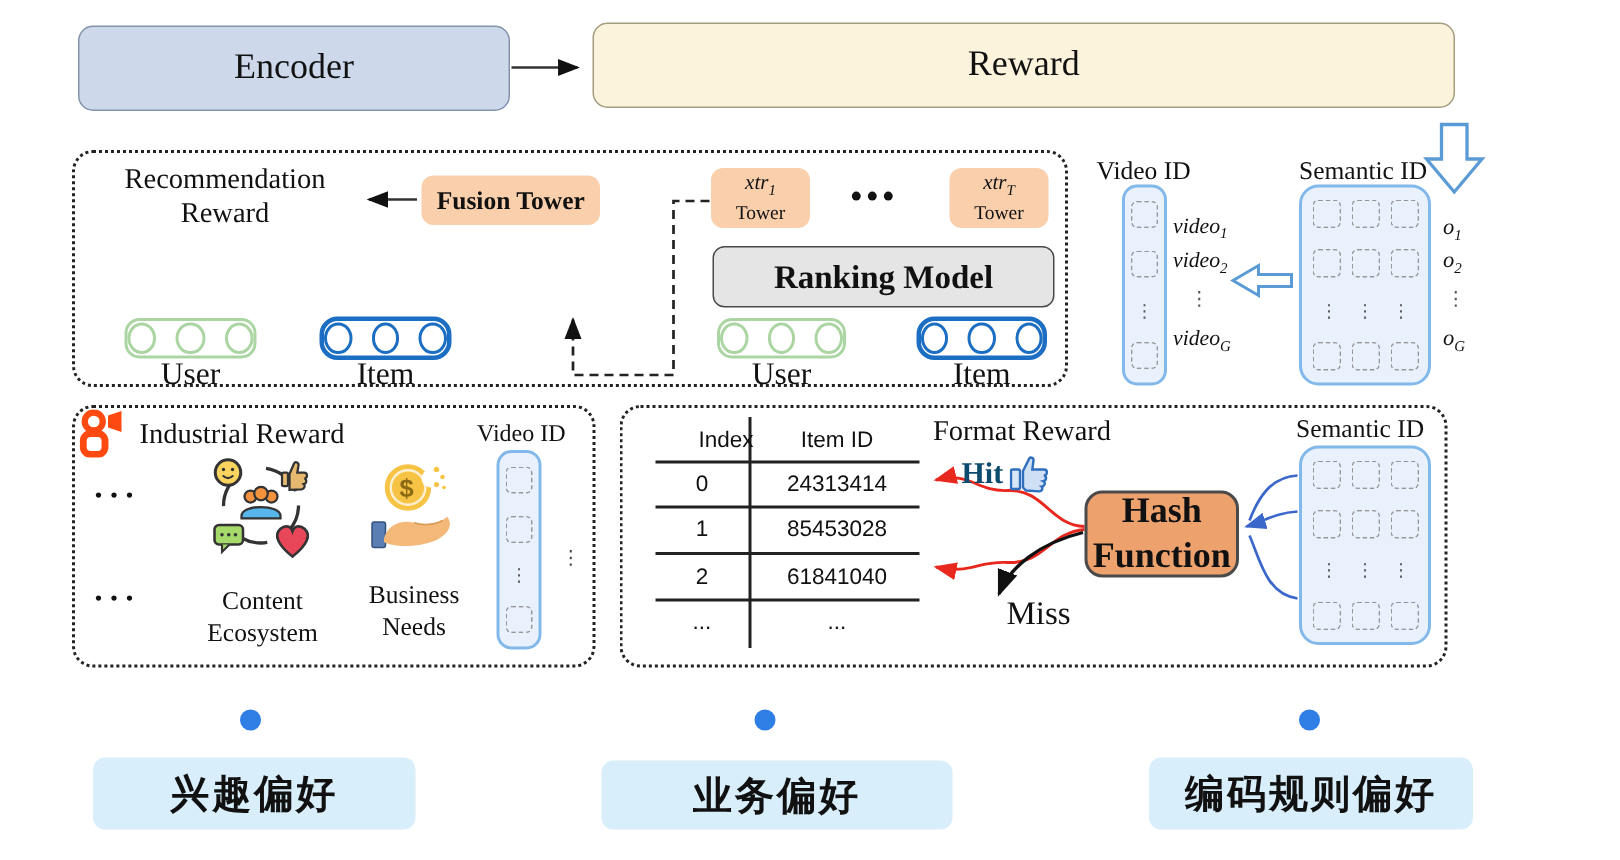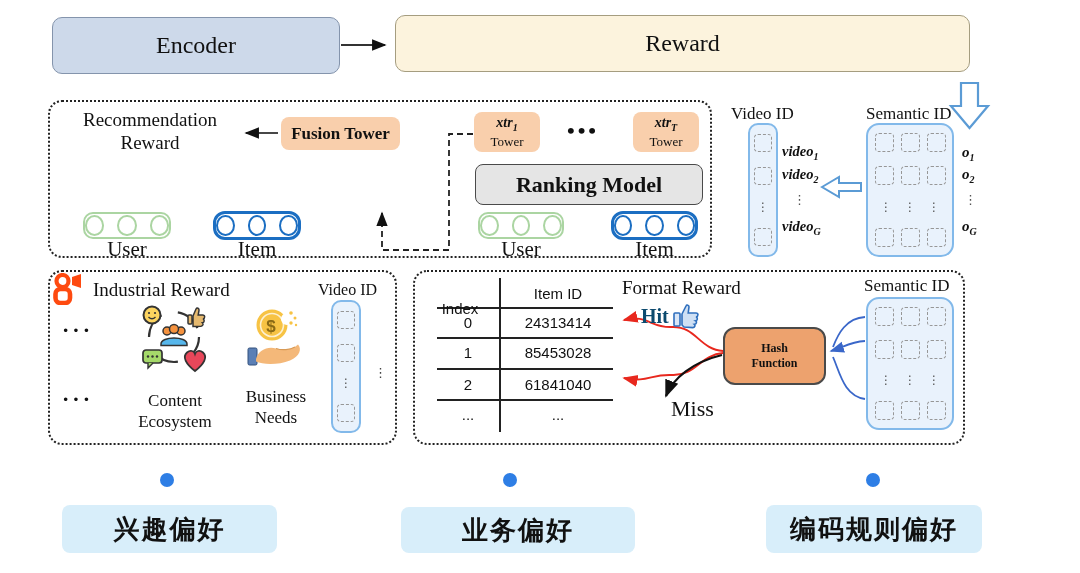--- a/index.html
+++ b/index.html
@@ -26,21 +26,21 @@
                 border-radius:8px;font-size:17px;font-weight:bold;}
   .model-box{background:#eeab77;border:1.5px solid #4a4a4a;border-radius:8px;
              font-size:22px;font-weight:bold;}
   .fusion-model{left:80px;top:164px;width:342px;height:39px;}
   .ranking-model{left:475px;top:164px;width:228px;height:41px;background:#e5e5e5;}
   .tower{width:66px;height:40px;background:#f9cfac;border-radius:8px;font-size:13px;
          line-height:1.25;flex-direction:column;}
   #tower1{left:474px;top:112px;}
   #towerT{left:633px;top:112px;}
   .tower-dots{left:561px;top:118px;width:44px;font-size:22px;font-weight:bold;letter-spacing:3px;}
-  .mathit{font-style:italic;font-weight:bold;text-align:center;}
+  .mathit{font-style:italic;font-weight:normal;text-align:center;}
   .tower .mathit{font-size:14px;}
 
   
   .chip{display:flex;gap:13px;align-items:center;justify-content:center;background:#fff;}
   .chip .cdot{width:17px;height:17px;border-radius:50%;background:#fff;}
   .chip.green{border:2px solid #abd5a2;border-radius:10px;}
   .chip.green .cdot{border:2px solid #abd5a2;}
   .chip.blue{border:3px solid #1b6ec2;border-radius:12px;}
   .chip.blue .cdot{border:2.6px solid #1b6ec2;}
   .chip-label{font-size:21px;}
@@ -67,21 +67,21 @@
   .icon-caption{font-size:17px;line-height:1.25;}
   .vdots-side{font-size:13px;color:#444;font-family:"DejaVu Sans",sans-serif;}
 
   
   .tline{background:#222;}
   .tcell{font-family:"Liberation Sans",sans-serif;font-size:15px;}
   .thead{font-weight:normal;}
   .hit{color:#0c4a6e;font-weight:bold;font-size:20px;}
   .miss{font-size:22px;}
   .hash-box{left:723px;top:327px;width:103px;height:58px;background:#eda26e;
-            border:2px solid #4a4a4a;border-radius:12px;font-size:12px;font-weight:bold;
+            border:2px solid #4a4a4a;border-radius:12px;font-size:24px;font-weight:bold;
             line-height:1.25;flex-direction:column;text-align:right;}
 
   
   .cn-label{background:#d8eefa;border-radius:8px;font-family:"DejaVu Sans",sans-serif;
             font-weight:bold;font-size:26px;letter-spacing:2px;}
 
   svg.overlay{position:absolute;left:0;top:0;pointer-events:none;}
 </style>
 </head>
 <body>
@@ -299,21 +299,21 @@
   <div class="abs vdots-side" style="left:374px;top:365px;">⋮</div>
 
   <div class="abs dashed-box" id="format-box"></div>
 
   <div class="abs tline" style="left:499px;top:278px;width:2px;height:154px;"></div>
   <div class="abs tline" style="left:437px;top:307px;width:176px;height:2px;"></div>
   <div class="abs tline" style="left:437px;top:337px;width:176px;height:2px;"></div>
   <div class="abs tline" style="left:437px;top:368px;width:176px;height:2px;"></div>
   <div class="abs tline" style="left:437px;top:399px;width:176px;height:2px;"></div>
 
-  <div class="abs ctr tcell thead" style="left:429px;top:285px;width:62px;margin-top:15px;">Index</div>
+  <div class="abs ctr tcell thead" style="left:453px;top:285px;width:62px;">Index</div>
   <div class="abs ctr tcell thead" style="left:505px;top:285px;width:106px;">Item ID</div>
   <div class="abs ctr tcell" style="left:437px;top:314px;width:62px;">0</div>
   <div class="abs ctr tcell" style="left:505px;top:314px;width:106px;">24313414</div>
   <div class="abs ctr tcell" style="left:437px;top:344px;width:62px;">1</div>
   <div class="abs ctr tcell" style="left:505px;top:344px;width:106px;">85453028</div>
   <div class="abs ctr tcell" style="left:437px;top:376px;width:62px;">2</div>
   <div class="abs ctr tcell" style="left:505px;top:376px;width:106px;">61841040</div>
   <div class="abs ctr tcell" style="left:437px;top:406px;width:62px;">...</div>
   <div class="abs ctr tcell" style="left:505px;top:406px;width:106px;">...</div>
 

